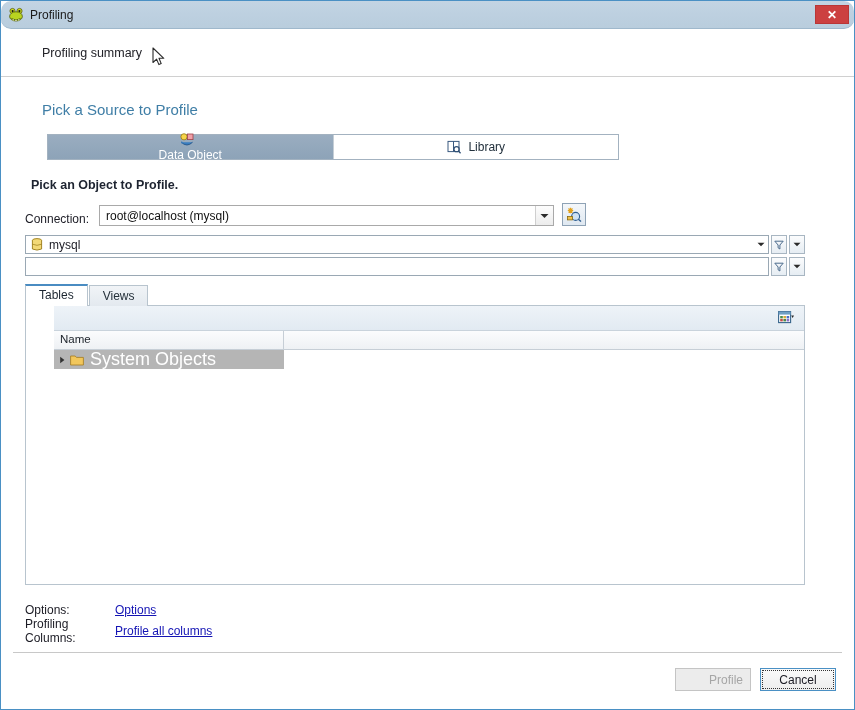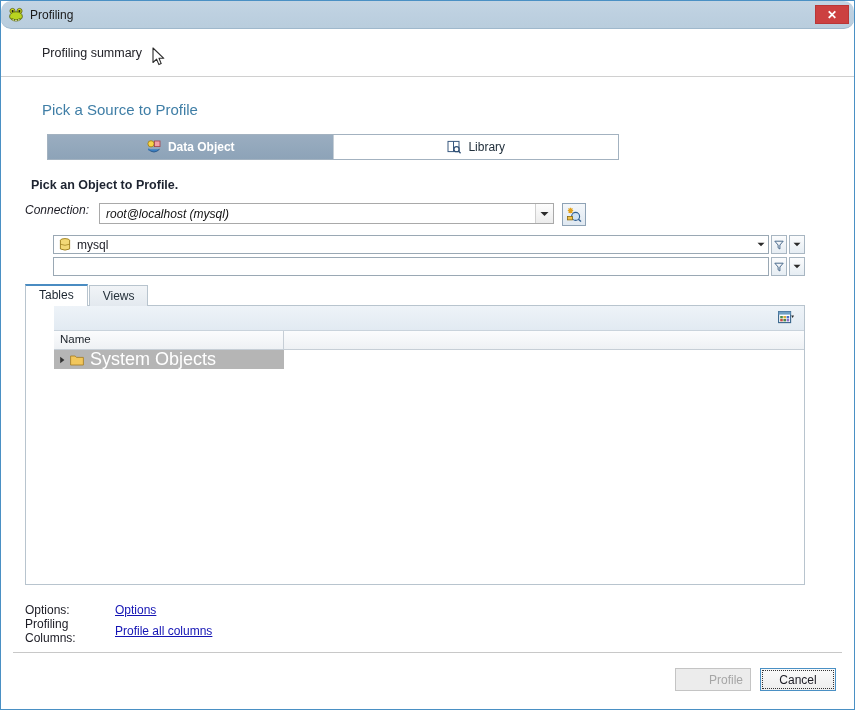--- a/index.html
+++ b/index.html
@@ -125,21 +125,22 @@
     color: #22303c;
     border-right: 1px solid #c5ced6;
     cursor: pointer;
     background: #ffffff;
     box-sizing: border-box;
   }
   .source-tab:last-child { border-right: none; }
   .source-tab.selected {
     background: linear-gradient(to bottom, #9aadc0 0%, #8da3b8 100%);
     color: #ffffff;
-    font-weight: bold;
+    font-weight: normal;
+    flex-direction: column;
   }
   .source-tab .tabicon {
     width: 16px;
     height: 16px;
     margin-right: 6px;
     flex: 0 0 auto;
   }
 
   
   .subsection-title {
@@ -147,22 +148,21 @@
     margin-left: 6px;
     font-size: 12.5px;
     font-weight: bold;
     color: #1d2330;
   }
 
   .conn-row {
     margin-top: 11px;
     margin-left: 0px;
     display: flex;
-    align-items: flex-start;
-    font-style: italic;
+    align-items: flex-end;
   }
   .conn-label {
     width: 74px;
     font-size: 12px;
     color: #1b1b24;
   }
   .combo {
     position: relative;
     height: 21px;
     box-sizing: border-box;
@@ -206,21 +206,20 @@
 
   
   .picker-panel {
     margin-top: 9px;
     width: 780px;
   }
   .picker-row {
     display: flex;
     align-items: flex-start;
     margin-bottom: 3px;
-    margin-left: 28px;
   }
   .schema-combo {
     flex: 1 1 auto;
     height: 19px;
     box-sizing: border-box;
     border: 1px solid #9aa8b4;
     background: #ffffff;
     display: flex;
     align-items: center;
     font-size: 12px;

